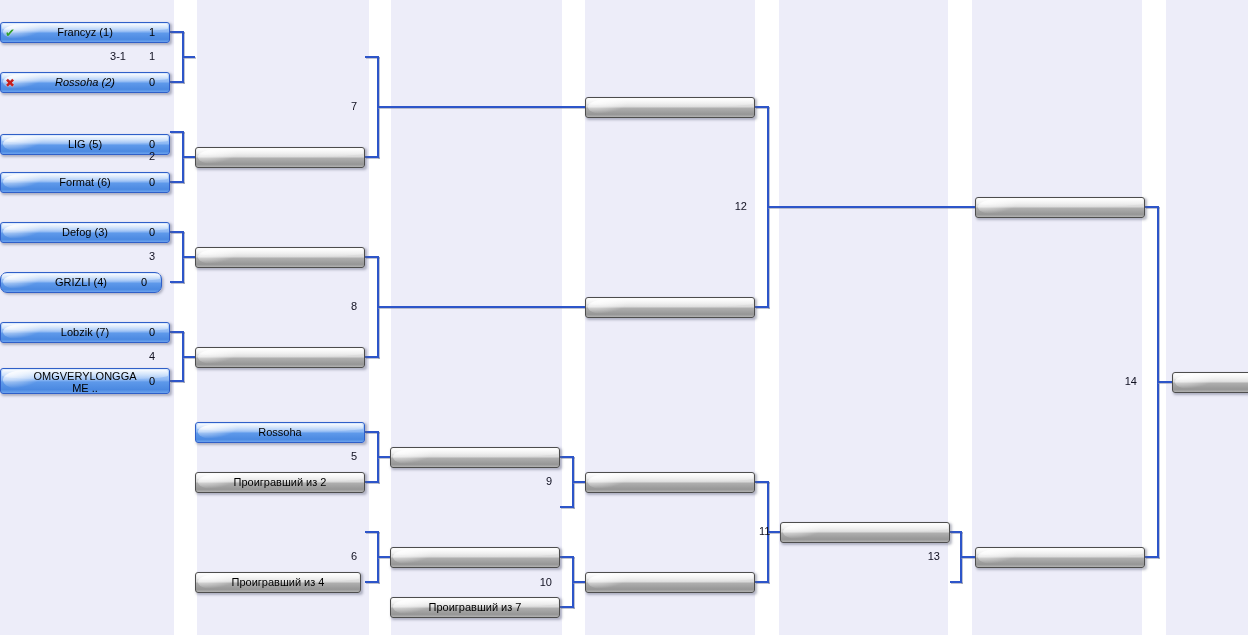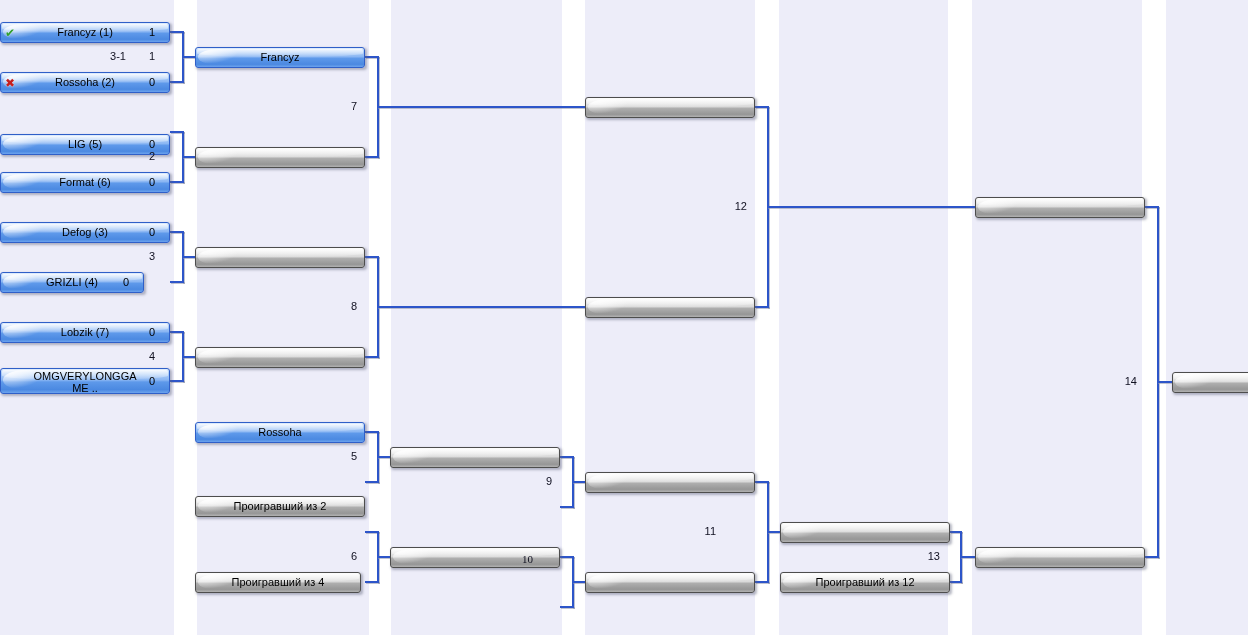--- a/index.html
+++ b/index.html
@@ -117,109 +117,106 @@
     <div class="line" style="left: 1145px; top: 556px; width: 14px; height: 2px;"></div>
     <div class="line" style="left: 1157px; top: 206px; width: 2px; height: 352px;"></div>
     <div class="line" style="left: 1157px; top: 381px; width: 15px; height: 2px;"></div>
     <div class="slot blue" style="left: 0px; top: 22px; width: 170px; height: 21px;">
       <span class="icon check">✔</span>
       <span class="pname" style="line-height: 19px;">Francyz (1)</span>
       <span class="score" style="line-height: 19px;">1</span>
     </div>
     <div class="slot blue" style="left: 0px; top: 72px; width: 170px; height: 21px;">
       <span class="icon cross">✖</span>
-      <span class="pname" style="line-height: 19px;">Rossoha (2)</span>
+      <span class="pname" style="line-height: 19px; font-style: italic;">Rossoha (2)</span>
       <span class="score" style="line-height: 19px;">0</span>
     </div>
     <div class="slot blue" style="left: 0px; top: 122px; width: 170px; height: 21px; margin-top: 12px;">
       <span class="pname" style="line-height: 19px;">LIG (5)</span>
       <span class="score" style="line-height: 19px;">0</span>
     </div>
     <div class="slot blue" style="left: 0px; top: 172px; width: 170px; height: 21px;">
       <span class="pname" style="line-height: 19px;">Format (6)</span>
       <span class="score" style="line-height: 19px;">0</span>
     </div>
     <div class="slot blue" style="left: 0px; top: 222px; width: 170px; height: 21px;">
       <span class="pname" style="line-height: 19px;">Defog (3)</span>
       <span class="score" style="line-height: 19px;">0</span>
     </div>
-    <div class="slot blue" style="left: 0px; top: 272px; width: 144px; height: 21px;">
+    <div class="slot blue" style="left: 0px; top: 272px; width: 162px; height: 21px; border-radius: 7px;">
       <span class="pname" style="line-height: 19px;">GRIZLI (4)</span>
       <span class="score" style="line-height: 19px;">0</span>
     </div>
     <div class="slot blue" style="left: 0px; top: 322px; width: 170px; height: 21px;">
       <span class="pname" style="line-height: 19px;">Lobzik (7)</span>
       <span class="score" style="line-height: 19px;">0</span>
     </div>
     <div class="slot blue wrap" style="left: 0px; top: 368px; width: 170px; height: 26px;">
       <span class="pname">OMGVERYLONGGAME ..</span>
       <span class="score" style="line-height: 24px;">0</span>
     </div>
-    <div class="slot blue" style="left: 195px; top: 47px; width: 170px; height: 21px;">
-      <span class="pname" style="line-height: 19px;">Francyz</span>
-    </div>
     <div class="slot grey" style="left: 195px; top: 147px; width: 170px; height: 21px;">
       <span class="pname" style="line-height: 19px;"></span>
     </div>
     <div class="slot grey" style="left: 195px; top: 247px; width: 170px; height: 21px;">
       <span class="pname" style="line-height: 19px;"></span>
     </div>
     <div class="slot grey" style="left: 195px; top: 347px; width: 170px; height: 21px;">
       <span class="pname" style="line-height: 19px;"></span>
     </div>
     <div class="slot blue" style="left: 195px; top: 422px; width: 170px; height: 21px;">
       <span class="pname" style="line-height: 19px;">Rossoha</span>
     </div>
-    <div class="slot grey" style="left: 195px; top: 472px; width: 170px; height: 21px; margin-top: 24px;">
+    <div class="slot grey" style="left: 195px; top: 472px; width: 170px; height: 21px;">
       <span class="pname" style="line-height: 19px;">Проигравший из 2</span>
     </div>
     <div class="slot grey" style="left: 195px; top: 572px; width: 166px; height: 21px;">
       <span class="pname" style="line-height: 19px;">Проигравший из 4</span>
     </div>
     <div class="slot grey" style="left: 390px; top: 447px; width: 170px; height: 21px;">
       <span class="pname" style="line-height: 19px;"></span>
     </div>
     <div class="slot grey" style="left: 390px; top: 547px; width: 170px; height: 21px;">
       <span class="pname" style="line-height: 19px;"></span>
     </div>
+    <div class="slot grey" style="left: 390px; top: 597px; width: 170px; height: 21px;">
+      <span class="pname" style="line-height: 19px;">Проигравший из 7</span>
+    </div>
     <div class="slot grey" style="left: 585px; top: 97px; width: 170px; height: 21px;">
       <span class="pname" style="line-height: 19px;"></span>
     </div>
     <div class="slot grey" style="left: 585px; top: 297px; width: 170px; height: 21px;">
       <span class="pname" style="line-height: 19px;"></span>
     </div>
     <div class="slot grey" style="left: 585px; top: 472px; width: 170px; height: 21px;">
       <span class="pname" style="line-height: 19px;"></span>
     </div>
     <div class="slot grey" style="left: 585px; top: 572px; width: 170px; height: 21px;">
       <span class="pname" style="line-height: 19px;"></span>
     </div>
     <div class="slot grey" style="left: 780px; top: 522px; width: 170px; height: 21px;">
       <span class="pname" style="line-height: 19px;"></span>
-    </div>
-    <div class="slot grey" style="left: 780px; top: 572px; width: 170px; height: 21px;">
-      <span class="pname" style="line-height: 19px;">Проигравший из 12</span>
     </div>
     <div class="slot grey" style="left: 975px; top: 197px; width: 170px; height: 21px;">
       <span class="pname" style="line-height: 19px;"></span>
     </div>
     <div class="slot grey" style="left: 975px; top: 547px; width: 170px; height: 21px;">
       <span class="pname" style="line-height: 19px;"></span>
     </div>
     <div class="slot grey" style="left: 1172px; top: 372px; width: 170px; height: 21px;">
       <span class="pname" style="line-height: 19px;"></span>
     </div>
     <div class="mlabel" style="left: 0px; top: 49px; width: 170px; text-align: center; margin-left: 33px;">3-1</div>
     <div class="mlabel" style="left: 95px; top: 49px; width: 60px; text-align: right;">1</div>
     <div class="mlabel" style="left: 95px; top: 149px; width: 60px; text-align: right;">2</div>
     <div class="mlabel" style="left: 95px; top: 249px; width: 60px; text-align: right;">3</div>
     <div class="mlabel" style="left: 95px; top: 349px; width: 60px; text-align: right;">4</div>
     <div class="mlabel" style="left: 327px; top: 99px; width: 30px; text-align: right;">7</div>
     <div class="mlabel" style="left: 327px; top: 299px; width: 30px; text-align: right;">8</div>
     <div class="mlabel" style="left: 327px; top: 449px; width: 30px; text-align: right;">5</div>
     <div class="mlabel" style="left: 327px; top: 549px; width: 30px; text-align: right;">6</div>
     <div class="mlabel" style="left: 522px; top: 474px; width: 30px; text-align: right;">9</div>
-    <div class="mlabel" style="left: 522px; top: 552px; width: 30px; text-align: left; font-family: Liberation Serif, serif;">10</div>
+    <div class="mlabel" style="left: 522px; top: 575px; width: 30px; text-align: right;">10</div>
     <div class="mlabel" style="left: 717px; top: 199px; width: 30px; text-align: right;">12</div>
-    <div class="mlabel" style="left: 686px; top: 524px; width: 30px; text-align: right;">11</div>
+    <div class="mlabel" style="left: 759px; top: 524px; width: 30px; text-align: left;">11</div>
     <div class="mlabel" style="left: 910px; top: 549px; width: 30px; text-align: right;">13</div>
     <div class="mlabel" style="left: 1107px; top: 374px; width: 30px; text-align: right;">14</div>
   </div>
 
 </body></html>

